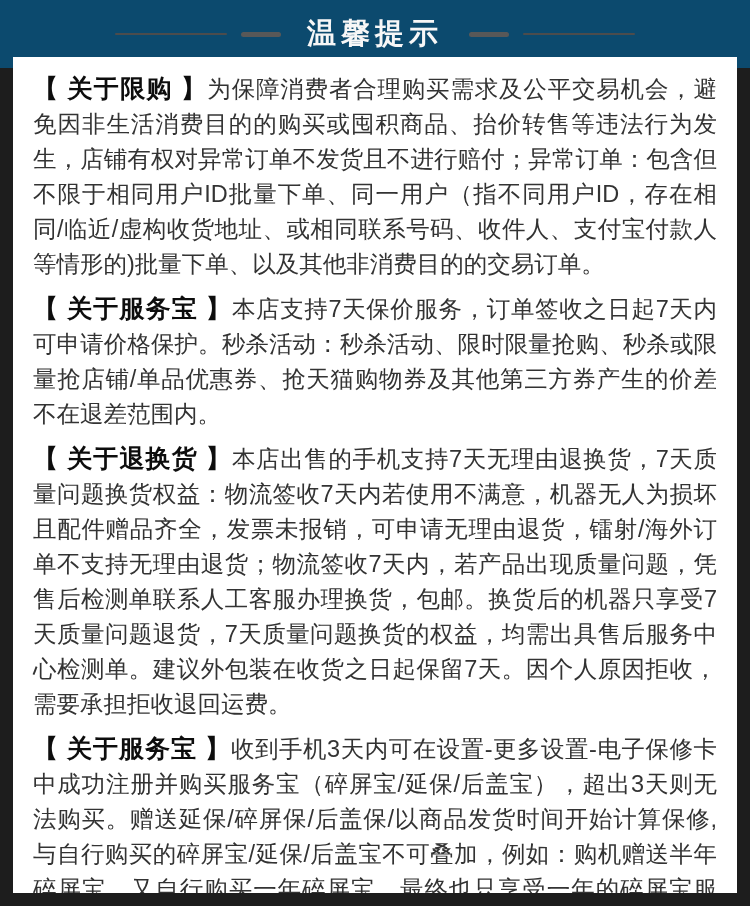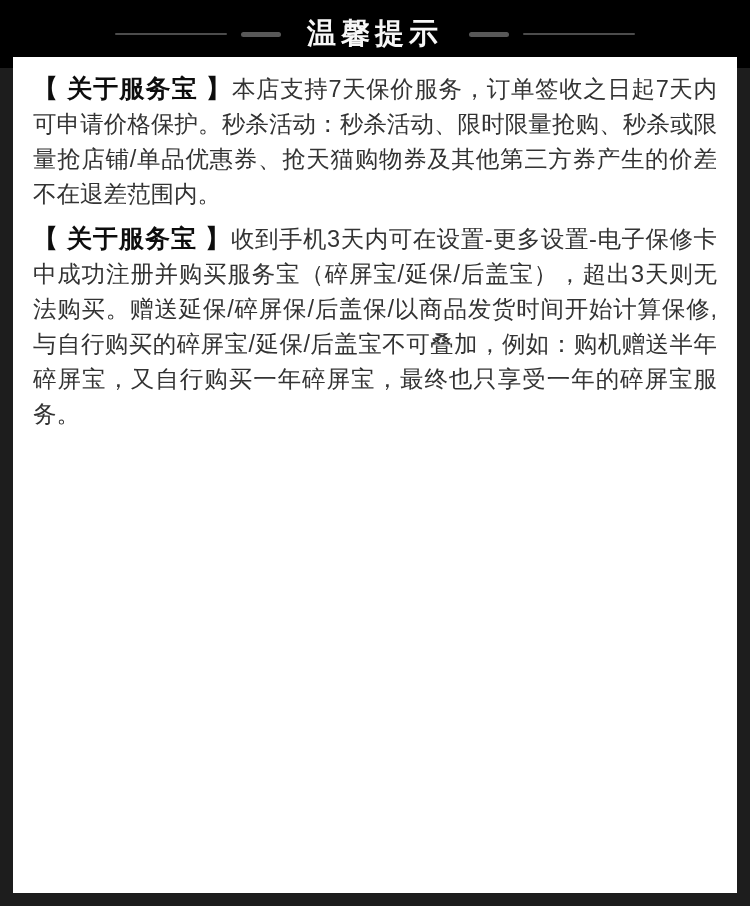--- a/index.html
+++ b/index.html
@@ -13,21 +13,21 @@
     position: relative;
     width: 750px; height: 906px;
     background: #1d1d1d;
   }
   
   .header {
     height: 68px;
     display: flex;
     align-items: center;
     justify-content: center;
-    background: #000000;
+    background: #0c4a6e;
   }
   .header .line-long {
     width: 112px; height: 2px;
     background: #4c4c4c;
     border-radius: 1px;
   }
   .header .line-thick {
     width: 40px; height: 5px;
     background: #585858;
     border-radius: 3px;
@@ -73,17 +73,19 @@
   <div class="header">
     <span class="line-long"></span>
     <span class="line-thick"></span>
     <span class="title">温馨提示</span>
     <span class="line-thick"></span>
     <span class="line-long"></span>
   </div>
 
   <div class="panel">
 
+  <p class="section"><span class="label">【 关于限购 】</span><span>为保障消费者合理购买需求及公平交易机会，避免因非生活消费目的的购买或囤积商品、抬价转售等违法行为发生，店铺有权对异常订单不发货且不进行赔付；异常订单：包含但不限于相同用户ID批量下单、同一用户（指不同用户ID，存在相同/临近/虚构收货地址、或相同联系号码、收件人、支付宝付款人等情形的)批量下单、以及其他非消费目的的交易订单。</span></p>
       <p class="section"><span class="label">【 关于服务宝 】</span><span>本店支持7天保价服务，订单签收之日起7天内可申请价格保护。秒杀活动：秒杀活动、限时限量抢购、秒杀或限量抢店铺/单品优惠券、抢天猫购物券及其他第三方券产生的价差不在退差范围内。</span></p>
+      <p class="section"><span class="label">【 关于退换货 】</span><span>本店出售的手机支持7天无理由退换货，7天质量问题换货权益：物流签收7天内若使用不满意，机器无人为损坏且配件赠品齐全，发票未报销，可申请无理由退货，镭射/海外订单不支持无理由退货；物流签收7天内，若产品出现质量问题，凭售后检测单联系人工客服办理换货，包邮。换货后的机器只享受7天质量问题退货，7天质量问题换货的权益，均需出具售后服务中心检测单。建议外包装在收货之日起保留7天。因个人原因拒收，需要承担拒收退回运费。</span></p>
       <p class="section"><span class="label">【 关于服务宝 】</span><span>收到手机3天内可在设置-更多设置-电子保修卡中成功注册并购买服务宝（碎屏宝/延保/后盖宝），超出3天则无法购买。赠送延保/碎屏保/后盖保/以商品发货时间开始计算保修,与自行购买的碎屏宝/延保/后盖宝不可叠加，例如：购机赠送半年碎屏宝，又自行购买一年碎屏宝，最终也只享受一年的碎屏宝服务。</span></p>
     </div>
 
 </div>
 
 </body></html>

